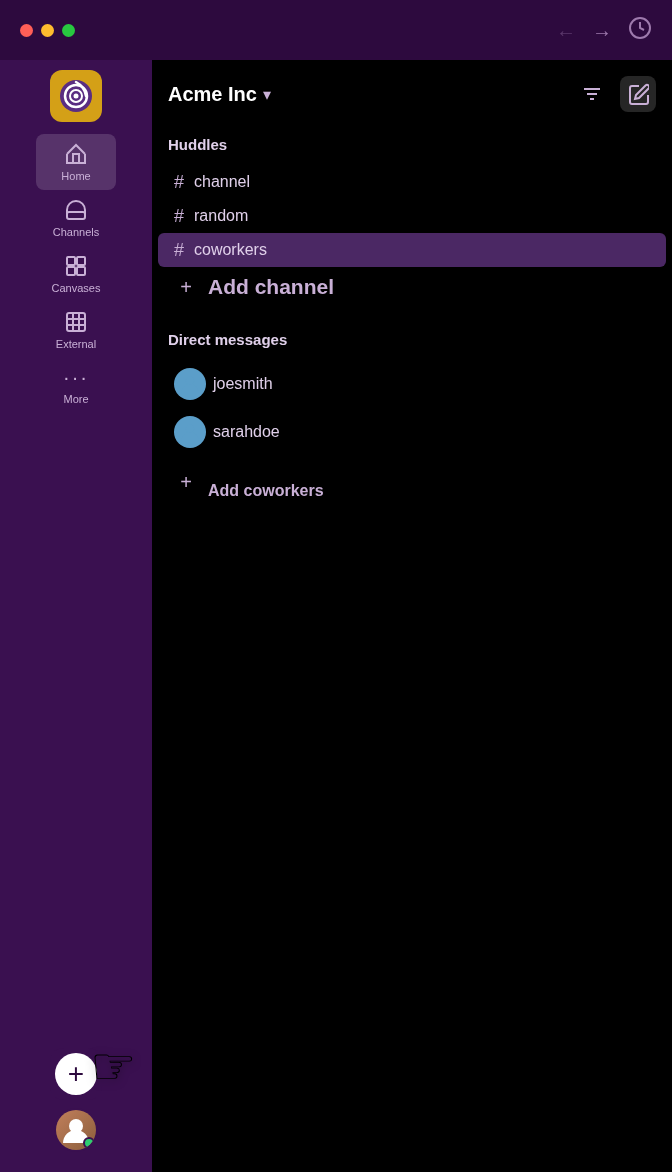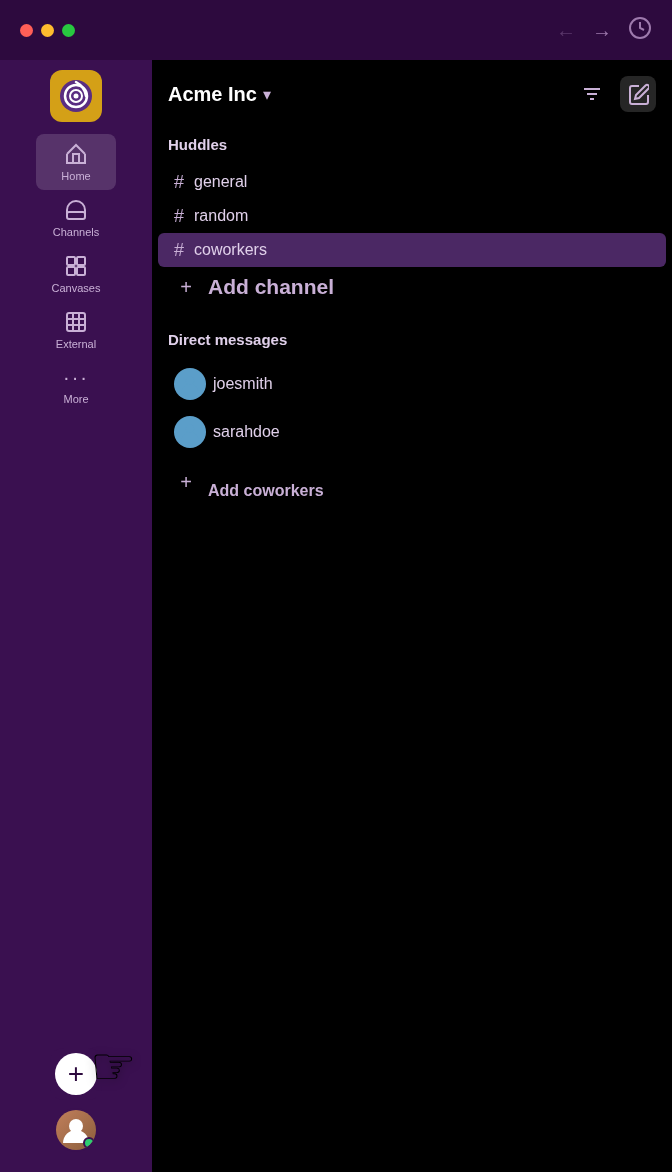--- a/index.html
+++ b/index.html
@@ -443,21 +443,21 @@
             <path d="M18.5 2.5a2.121 2.121 0 0 1 3 3L12 15l-4 1 1-4 9.5-9.5z"></path>
           </svg>
         </div>
       </div>
     </div>
 
     <div class="section-label">Huddles</div>
 
     <div class="channel-item">
       <span class="channel-hash">#</span>
-      <span class="channel-name">general</span>
+      <span class="channel-name">channel</span>
     </div>
 
     <div class="channel-item">
       <span class="channel-hash">#</span>
       <span class="channel-name">random</span>
     </div>
 
     <div class="channel-item active">
       <span class="channel-hash">#</span>
       <span class="channel-name">coworkers</span>

